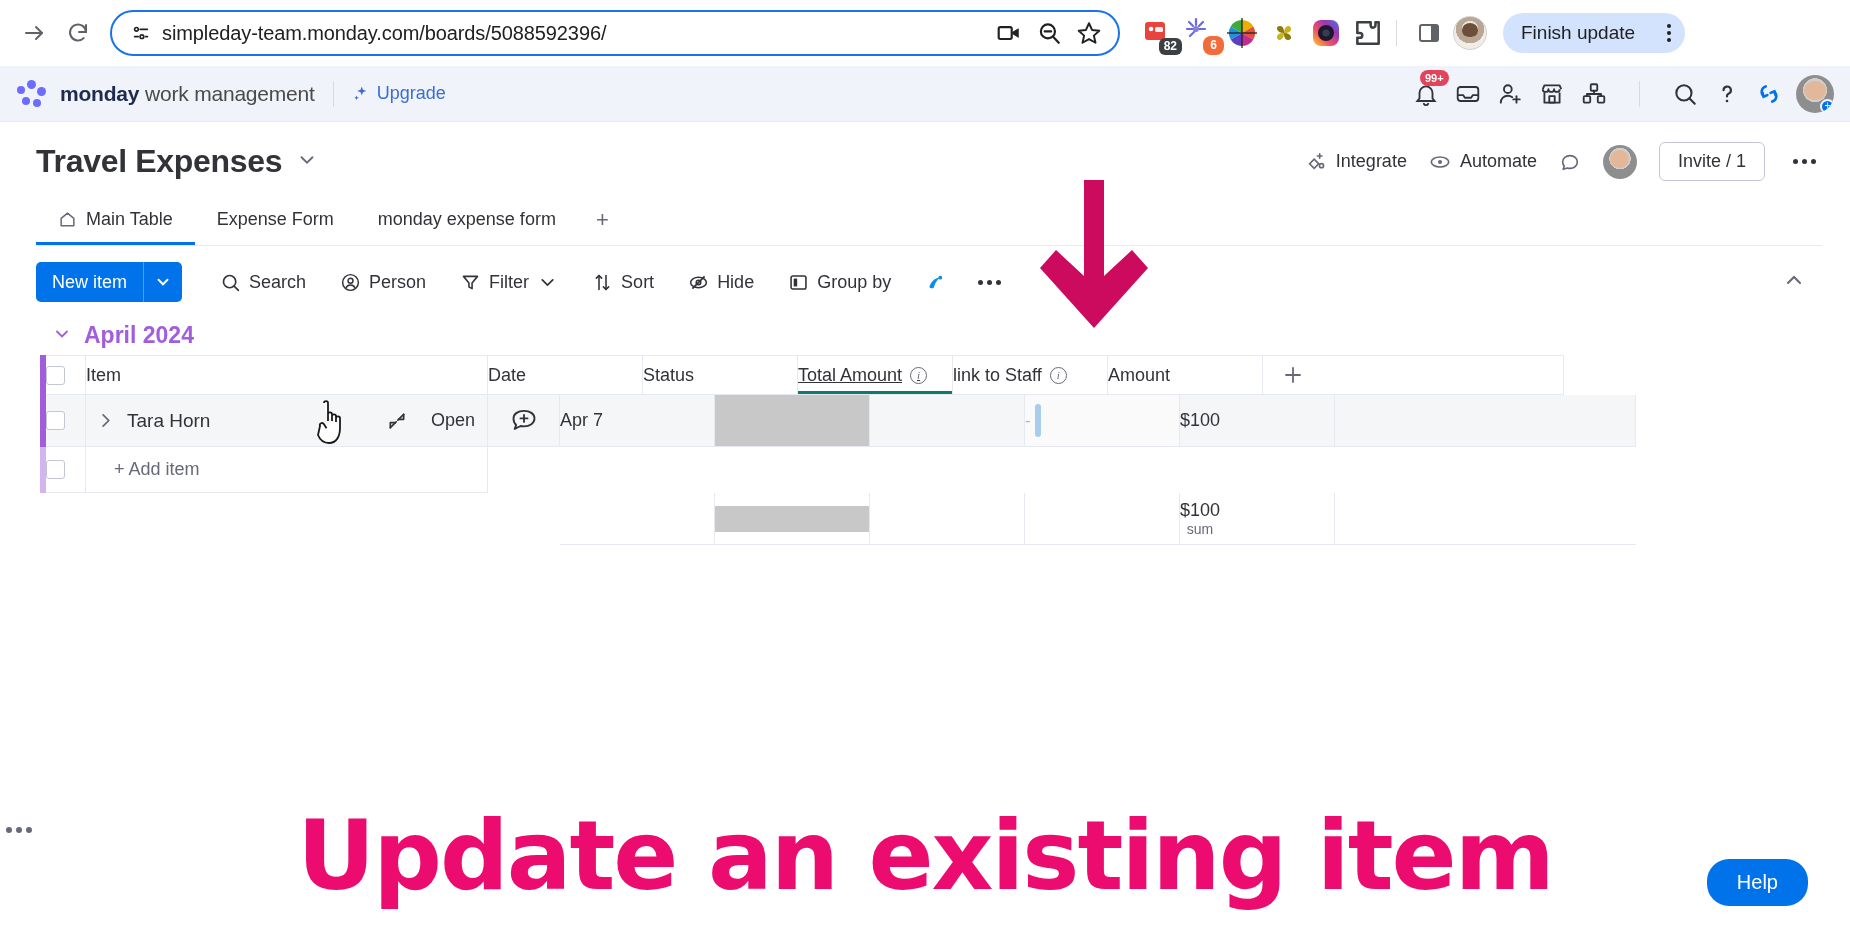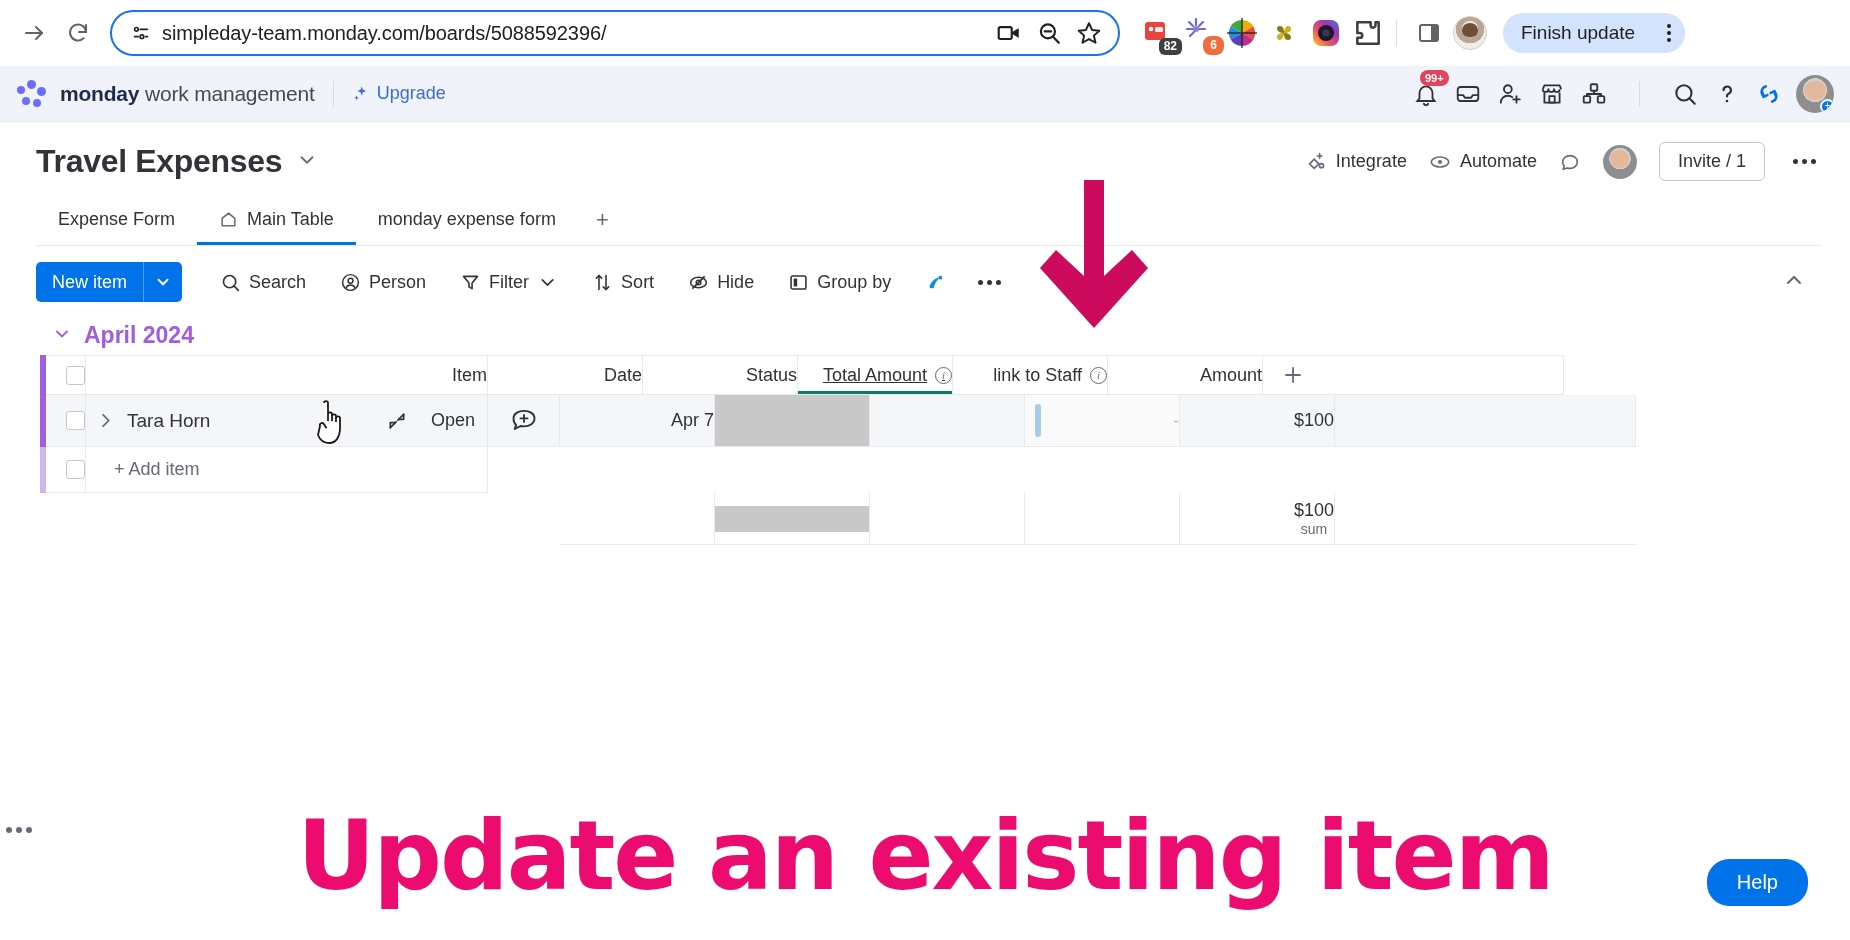--- a/index.html
+++ b/index.html
@@ -155,21 +155,21 @@
   .group-title { color: #a25ddc; font-size: 23px; font-weight: bold; }
 
   .table-wrap { padding-left: 40px; position: relative; }
   .grid { display: flex; flex-direction: column; width: 1518px; }
   .grid-row { display: flex; align-items: stretch; }
   .accent { width: 6px; background: #a25ddc; flex: none; }
   .accent.light { background: #d3b5ee; }
   .accent.blank { background: transparent; }
 
   .cell { border-right: 1px solid #e6e9ef; border-bottom: 1px solid #e6e9ef;
-    display: flex; align-items: center; justify-content: flex-end;
+    display: flex; align-items: center; justify-content: flex-start;
     font-size: 18px; color: #323338; background: #fff; }
   .hdr-row .cell { height: 40px; border-top: 1px solid #e6e9ef; }
   .c-check { width: 40px; flex: none; }
   .c-item  { width: 402px; flex: none; }
   .c-date  { width: 155px; flex: none; }
   .c-status{ width: 155px; flex: none; }
   .c-total { width: 155px; flex: none; text-decoration: underline; }
   .c-link  { width: 155px; flex: none; }
   .c-amount{ width: 155px; flex: none; }
   .c-plus  { width: 301px; flex: none; justify-content: flex-start; padding-left: 18px; }
@@ -482,28 +482,28 @@
       <span class="invite-btn">Invite / 1</span>
       <span class="more-dots">
           <i></i>
           <i></i>
           <i></i>
         </span>
     </div>
   </div>
 
   <div class="tabs">
-    <div class="tab">
-      <span>Expense Form</span>
-    </div>
     <div class="tab active">
       <svg viewBox="0 0 24 24" fill="none" stroke="currentColor" stroke-width="1.9" stroke-linejoin="round">
           <path d="M4 10.5 12 4l8 6.5V20H4z"></path>
         </svg>
       <span>Main Table</span>
+    </div>
+    <div class="tab">
+      <span>Expense Form</span>
     </div>
     <div class="tab">
       <span>monday expense form</span>
     </div>
     <div class="tab-add">+</div>
   </div>
 </div>
 
 <div class="toolbar">
   <div class="new-item">

